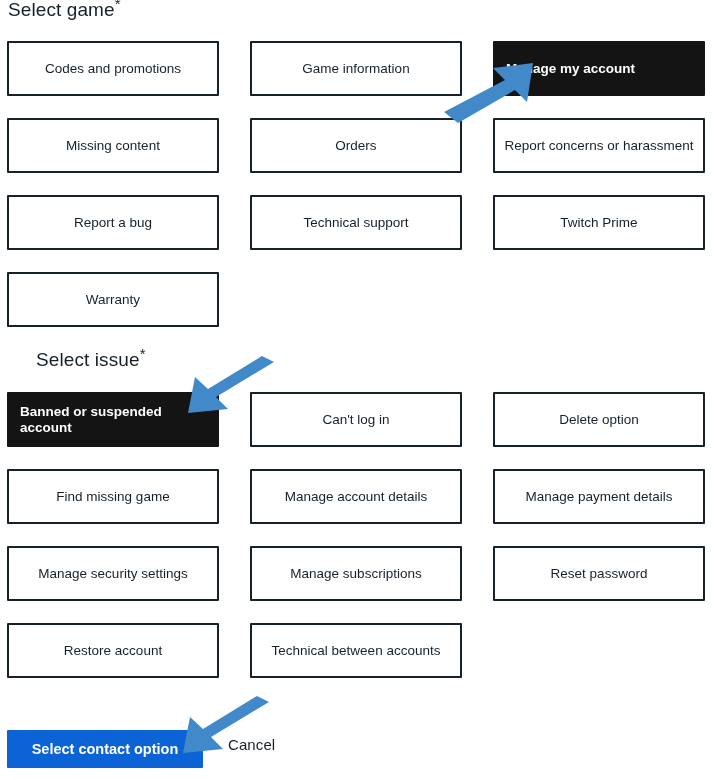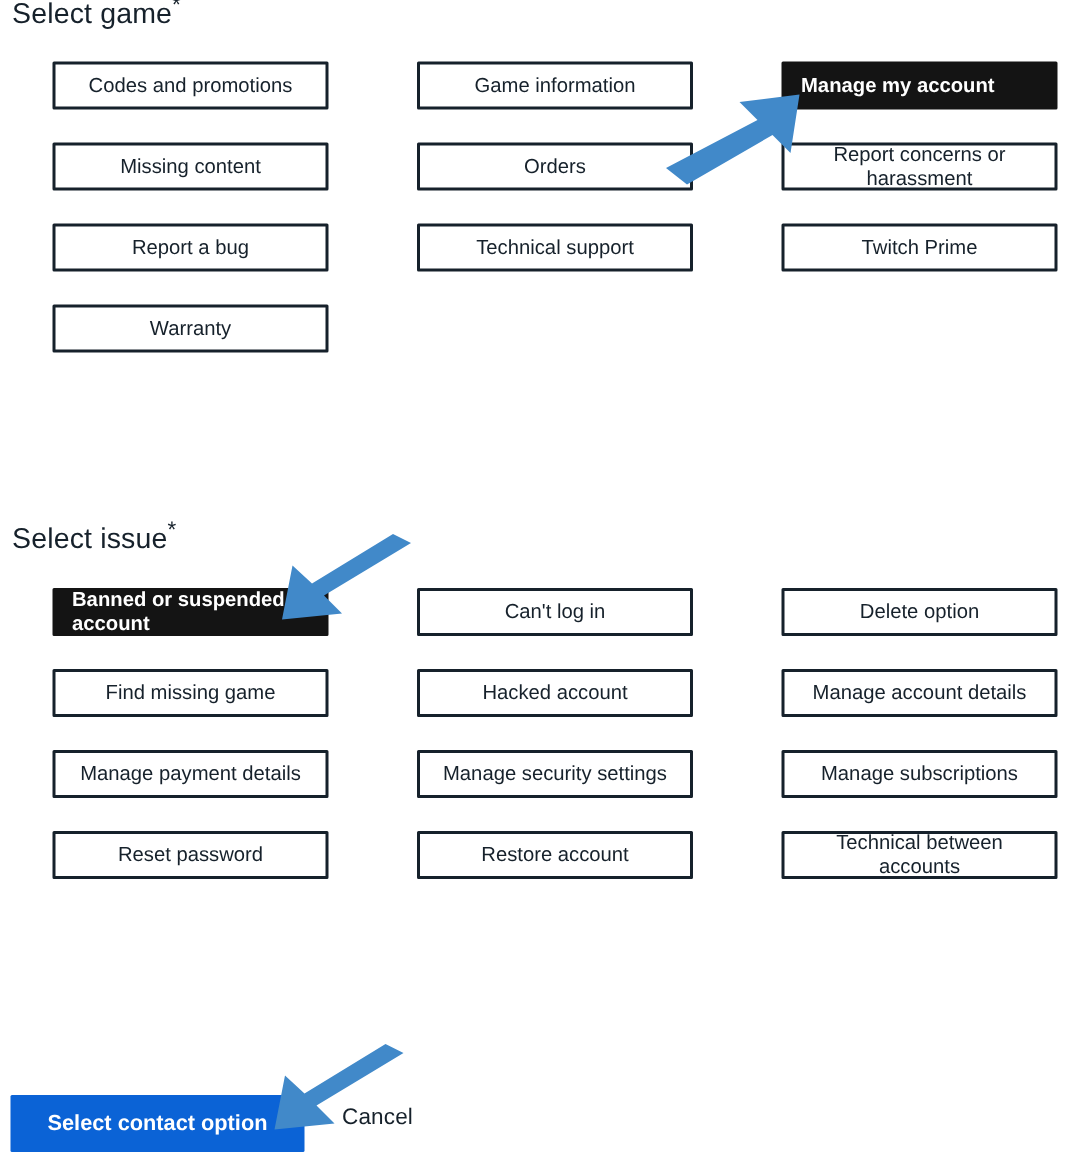--- a/index.html
+++ b/index.html
@@ -31,53 +31,52 @@
     color: #16212b;
     white-space: nowrap;
     line-height: 24px;
   }
   .section-heading .req {
     font-size: 15px;
     vertical-align: super;
     line-height: 0;
   }
   #heading-topic { top: -2px; }
-  #heading-issue { top: 348px; }
+  #heading-issue { top: 348px; margin-left: 28px; }
 
   
   .option-grid {
     position: absolute;
     left: 7px;
     width: 700px;
     display: grid;
     grid-template-columns: 212px 212px 212px;
     column-gap: 31px;
     row-gap: 22px;
   }
   #grid-topic { top: 41px; }
   #grid-issue { top: 392px; }
 
   .option-btn {
     box-sizing: border-box;
-    height: 32px;
+    height: 55px;
     border: 2px solid #16212b;
     background: #ffffff;
     color: #16212b;
     font-family: "Liberation Sans", "DejaVu Sans", sans-serif;
     font-size: 13.5px;
     font-weight: 400;
     line-height: 16px;
     padding: 0 6px;
     display: flex;
     align-items: center;
     justify-content: center;
     text-align: center;
     cursor: pointer;
     border-radius: 1px;
-    margin-left: 28px;
   }
   .option-btn.selected {
     background: #141414;
     border-color: #141414;
     color: #ffffff;
     font-weight: 700;
     justify-content: flex-start;
     padding-left: 11px;
     text-align: left;
   }
@@ -159,21 +158,20 @@
     <button class="option-btn">Warranty</button>
   </div>
 
   <div class="section-heading" id="heading-issue"><span>Select issue</span><span class="req">*</span></div>
 
   <div class="option-grid" id="grid-issue">
     <button class="option-btn selected">Banned or suspended account</button>
     <button class="option-btn">Can't log in</button>
     <button class="option-btn">Delete option</button>
     <button class="option-btn">Find missing game</button>
-    <button class="option-btn">Hacked account</button>
     <button class="option-btn">Manage account details</button>
     <button class="option-btn">Manage payment details</button>
     <button class="option-btn">Manage security settings</button>
     <button class="option-btn">Manage subscriptions</button>
     <button class="option-btn">Reset password</button>
     <button class="option-btn">Restore account</button>
     <button class="option-btn">Technical between accounts</button>
   </div>
 
   <div class="footer-actions">

